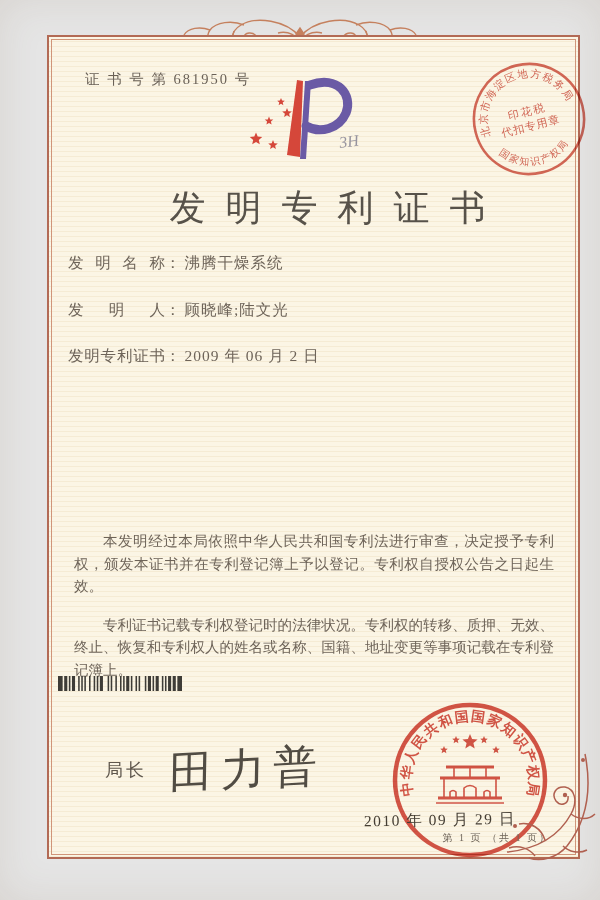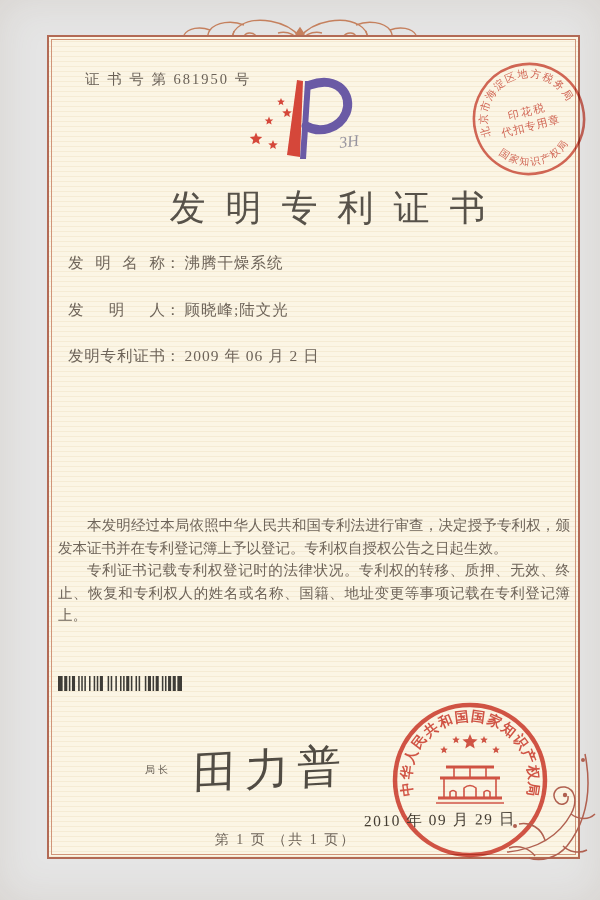--- a/index.html
+++ b/index.html
@@ -23,38 +23,38 @@
   .title{
     position:absolute;left:47px;top:168px;width:529px;text-align:center;
     font-size:36px;color:#57524a;letter-spacing:20px;text-indent:20px;font-weight:normal;margin:16px;
   }
   .fields{position:absolute;left:68px;top:250px;width:470px;}
   .frow{margin-bottom:20.5px;font-size:15.5px;color:#6e6459;height:26px;line-height:26px;white-space:nowrap;}
   .flabel{display:inline-block;width:97px;text-align:justify;text-align-last:justify;vertical-align:top;}
   .fcolon{display:inline-block;margin-right:4px;}
   .fvalue{letter-spacing:1px;}
   .body-text{position:absolute;left:58px;top:514px;width:512px;font-size:14.5px;line-height:22.5px;color:#6e6459;}
-  .body-text p{margin:0;text-indent:2em;text-align:justify;}
+  .body-text p{margin:16px;text-indent:2em;text-align:justify;}
   .barcode{position:absolute;left:58px;top:676px;width:196px;height:16px;}
   .sig-row{position:absolute;left:105px;top:745px;display:flex;align-items:center;}
-  .sig-label{font-size:10px;color:#5f574d;letter-spacing:3px;margin-left:40px;}
+  .sig-label{font-size:18px;color:#5f574d;letter-spacing:3px;}
   .sig-name{
     display:inline-block;margin-left:22px;font-size:44px;color:#3a352e;
     transform:rotate(-3deg) skewX(-4deg);letter-spacing:8px;opacity:.88;line-height:50px;
   }
   .tax-stamp{position:absolute;left:467px;top:57px;width:124px;height:124px;transform:rotate(-14deg);
     mix-blend-mode:multiply;opacity:.82;}
   .main-seal{position:absolute;left:384px;top:694px;width:172px;height:172px;mix-blend-mode:multiply;opacity:.88;}
   .seal-date{
     position:absolute;left:364px;top:810px;font-size:15.5px;color:#453e34;letter-spacing:1.5px;
     transform:rotate(-1deg);z-index:6;
   }
   .footer{
-    position:absolute;left:20px;top:831px;width:531px;text-align:center;
-    font-size:14px;color:#6e6459;letter-spacing:2px;z-index:5;
+    position:absolute;left:20px;top:831px;width:531px;text-align:right;
+    font-size:10px;color:#6e6459;letter-spacing:2px;z-index:5;
   }
   .ornament-top{position:absolute;left:140px;top:10px;width:320px;height:52px;}
   .flourish-br{position:absolute;left:505px;top:748px;width:92px;height:118px;z-index:4;}
   svg text{font-family:"Liberation Serif","DejaVu Serif",serif;}
 </style>
 </head>
 <body>
 
 <div id="page">
 

